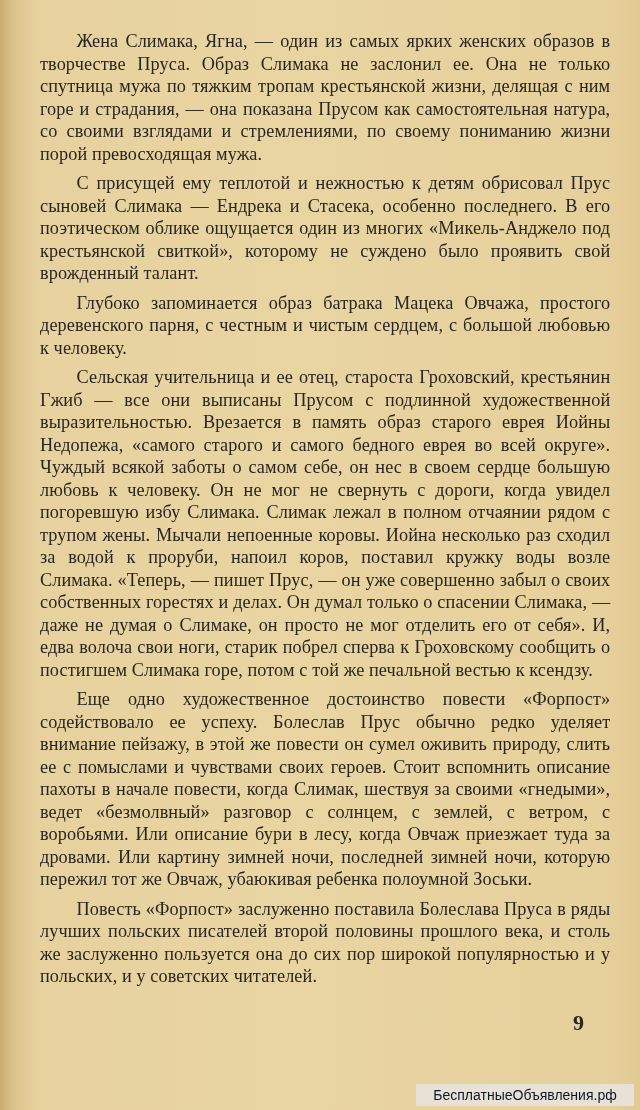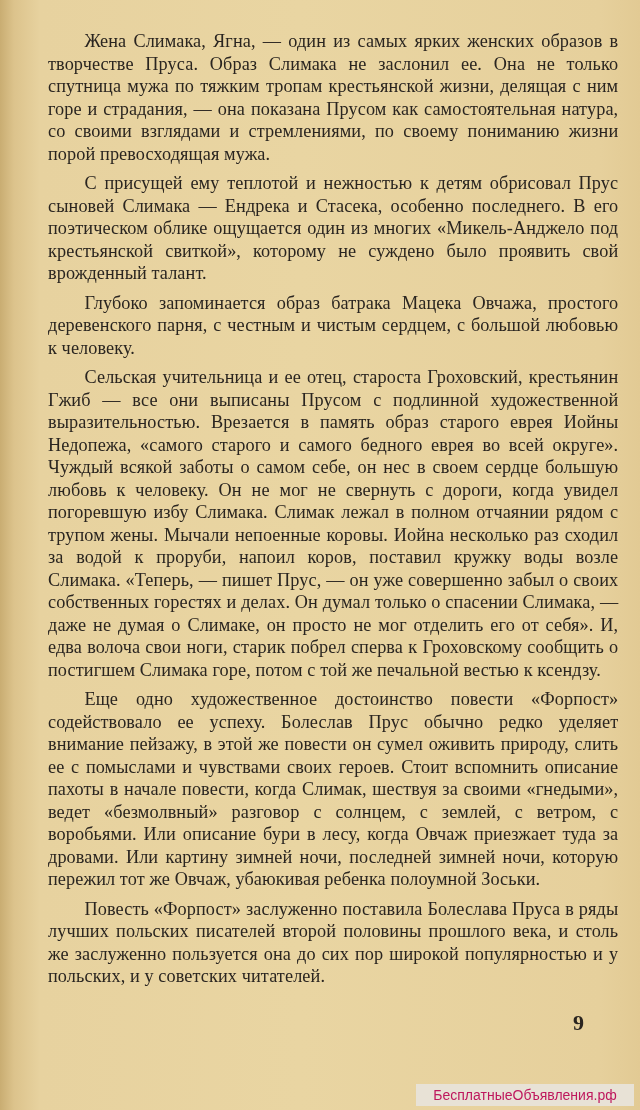--- a/index.html
+++ b/index.html
@@ -4,42 +4,42 @@
   <style>
     html, body { margin: 0; padding: 0; }
     body {
       width: 640px; height: 1110px; overflow: hidden;
       background: linear-gradient(90deg, #c9ad72 0px, #dcc38c 14px, #e7d29f 40px, #e9d5a2 300px, #e6d09c 600px, #e2ca94 640px);
       position: relative;
       font-family: "Liberation Serif", "DejaVu Serif", serif;
       color: #2a2520;
     }
     .page {
-      position: absolute; left: 48px; top: 30px; width: 570px;
+      position: absolute; left: 40px; top: 30px; width: 570px;
     }
     .para {
       font-size: 19px;
       line-height: 22.5px;
       text-align: justify;
       text-indent: 38px;
       margin: 0 0 7px 0;
       letter-spacing: 0.1px;
       transform: scaleX(0.96);
       transform-origin: left top;
       width: 594px;
     }
     .page-number {
       position: absolute; left: 573px; top: 1010px;
       font-size: 22px; font-weight: bold;
       font-family: "Liberation Serif", serif;
     }
     .watermark {
       position: absolute; left: 416px; top: 1084px; width: 218px; height: 22px;
       background: #e8e2d6;
-      color: #be185d;
+      color: #0f172a;
       font-family: "Liberation Sans", sans-serif;
       font-size: 14px; line-height: 22px;
       text-align: center;
     }
   </style>
 </head>
 <body>
 
 <div class="page">
   <p class="para">Жена Слимака, Ягна, — один из самых ярких женских образов в творчестве Пруса. Образ Слимака не заслонил ее. Она не только спутница мужа по тяжким тропам крестьянской жизни, делящая с ним горе и страдания, — она показана Прусом как самостоятельная натура, со своими взглядами и стремлениями, по своему пониманию жизни порой превосходящая мужа.</p>

